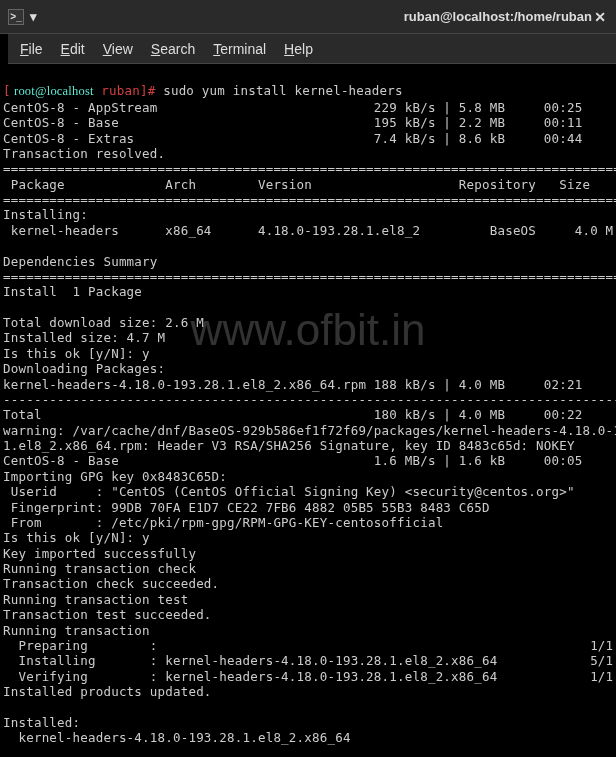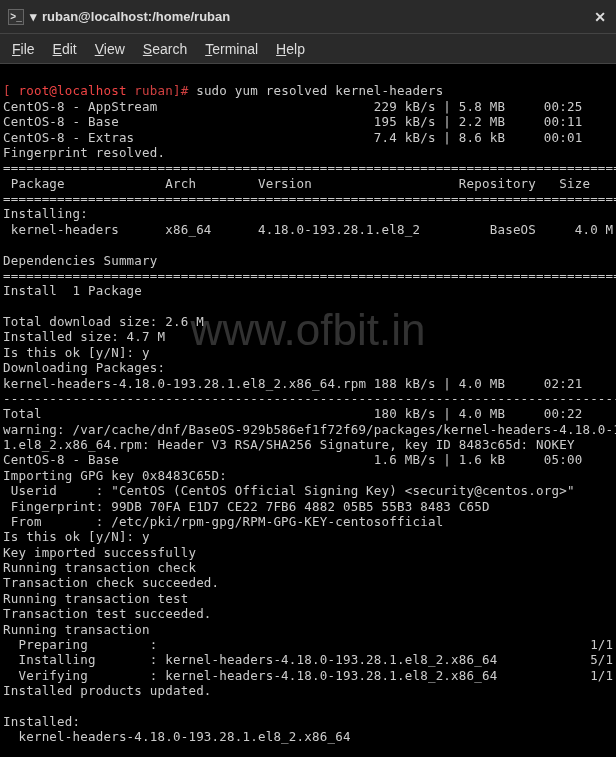--- a/index.html
+++ b/index.html
@@ -31,21 +31,21 @@
       display: flex; align-items: center; justify-content: center;
       margin-right: 4px;
       font-size: 10px;
     }
     .dropdown-icon {
       margin-left: 2px;
       width: 12px;
     }
     .title-text {
       flex: 1;
-      text-align: left;
+      text-align: right;
     }
     .close-btn {
       width: 16px;
       height: 16px;
       display: flex;
       align-items: center;
       justify-content: center;
       cursor: pointer;
       font-size: 14px;
     }
@@ -53,36 +53,37 @@
       background: #2a2a2a;
       height: 30px;
       display: flex;
       align-items: center;
       padding: 0 12px;
       font-family: sans-serif;
       font-size: 14px;
       color: #ddd;
       border-bottom: 1px solid #444;
       gap: 18px;
+      margin-left: 8px;
     }
     .menu-item {
       cursor: pointer;
     }
     .menu-item .underline {
       text-decoration: underline;
     }
     .terminal-content {
       padding: 4px 3px;
       line-height: 1.23;
       white-space: pre;
       font-size: 12.5px;
       letter-spacing: 0.2px;
     }
     .prompt-red { color: #d04040; }
-    .prompt-teal { color: #ef4444; }
+    .prompt-teal { color: #5eead4; font-family: Liberation Serif, serif; }
     .watermark {
       position: absolute;
       top: 305px;
       left: 50%;
       transform: translateX(-50%);
       font-family: sans-serif;
       font-size: 44px;
       color: rgba(200,200,200,0.25);
       pointer-events: none;
       font-weight: 300;
@@ -104,45 +105,45 @@
 <div class="menu-bar">
   <span class="menu-item"><span class="underline">F</span>ile</span>
   <span class="menu-item"><span class="underline">E</span>dit</span>
   <span class="menu-item"><span class="underline">V</span>iew</span>
   <span class="menu-item"><span class="underline">S</span>earch</span>
   <span class="menu-item"><span class="underline">T</span>erminal</span>
   <span class="menu-item"><span class="underline">H</span>elp</span>
 </div>
 
 <div class="terminal-content">
-<span><span class="prompt-red">[</span><span class="prompt-teal"> root@localhost</span><span class="prompt-red"> ruban</span><span class="prompt-red">]# </span><span>sudo yum resolved kernel-headers</span></span>
+<span><span class="prompt-red">[</span><span class="prompt-teal"> root@localhost</span><span class="prompt-red"> ruban</span><span class="prompt-red">]# </span><span>sudo yum install kernel-headers</span></span>
 <span>CentOS-8 - AppStream                            229 kB/s | 5.8 MB     00:25</span>
 <span>CentOS-8 - Base                                 195 kB/s | 2.2 MB     00:11</span>
-<span>CentOS-8 - Extras                               7.4 kB/s | 8.6 kB     00:01</span>
-<span>Fingerprint resolved.</span>
+<span>CentOS-8 - Extras                               7.4 kB/s | 8.6 kB     00:44</span>
+<span>Transaction resolved.</span>
 <span>================================================================================</span>
 <span> Package             Arch        Version                   Repository   Size</span>
 <span>================================================================================</span>
 <span>Installing:</span>
 <span> kernel-headers      x86_64      4.18.0-193.28.1.el8_2         BaseOS     4.0 M</span>
 
 <span>Dependencies Summary</span>
 <span>================================================================================</span>
 <span>Install  1 Package</span>
 
 <span>Total download size: 2.6 M</span>
 <span>Installed size: 4.7 M</span>
 <span>Is this ok [y/N]: y</span>
 <span>Downloading Packages:</span>
 <span>kernel-headers-4.18.0-193.28.1.el8_2.x86_64.rpm 188 kB/s | 4.0 MB     02:21</span>
 <span>--------------------------------------------------------------------------------</span>
 <span>Total                                           180 kB/s | 4.0 MB     00:22</span>
 <span>warning: /var/cache/dnf/BaseOS-929b586ef1f72f69/packages/kernel-headers-4.18.0-193.28.</span>
 <span>1.el8_2.x86_64.rpm: Header V3 RSA/SHA256 Signature, key ID 8483c65d: NOKEY</span>
-<span>CentOS-8 - Base                                 1.6 MB/s | 1.6 kB     05:00</span>
+<span>CentOS-8 - Base                                 1.6 MB/s | 1.6 kB     00:05</span>
 <span>Importing GPG key 0x8483C65D:</span>
 <span> Userid     : "CentOS (CentOS Official Signing Key) &lt;security@centos.org&gt;"</span>
 <span> Fingerprint: 99DB 70FA E1D7 CE22 7FB6 4882 05B5 55B3 8483 C65D</span>
 <span> From       : /etc/pki/rpm-gpg/RPM-GPG-KEY-centosofficial</span>
 <span>Is this ok [y/N]: y</span>
 <span>Key imported successfully</span>
 <span>Running transaction check</span>
 <span>Transaction check succeeded.</span>
 <span>Running transaction test</span>
 <span>Transaction test succeeded.</span>

